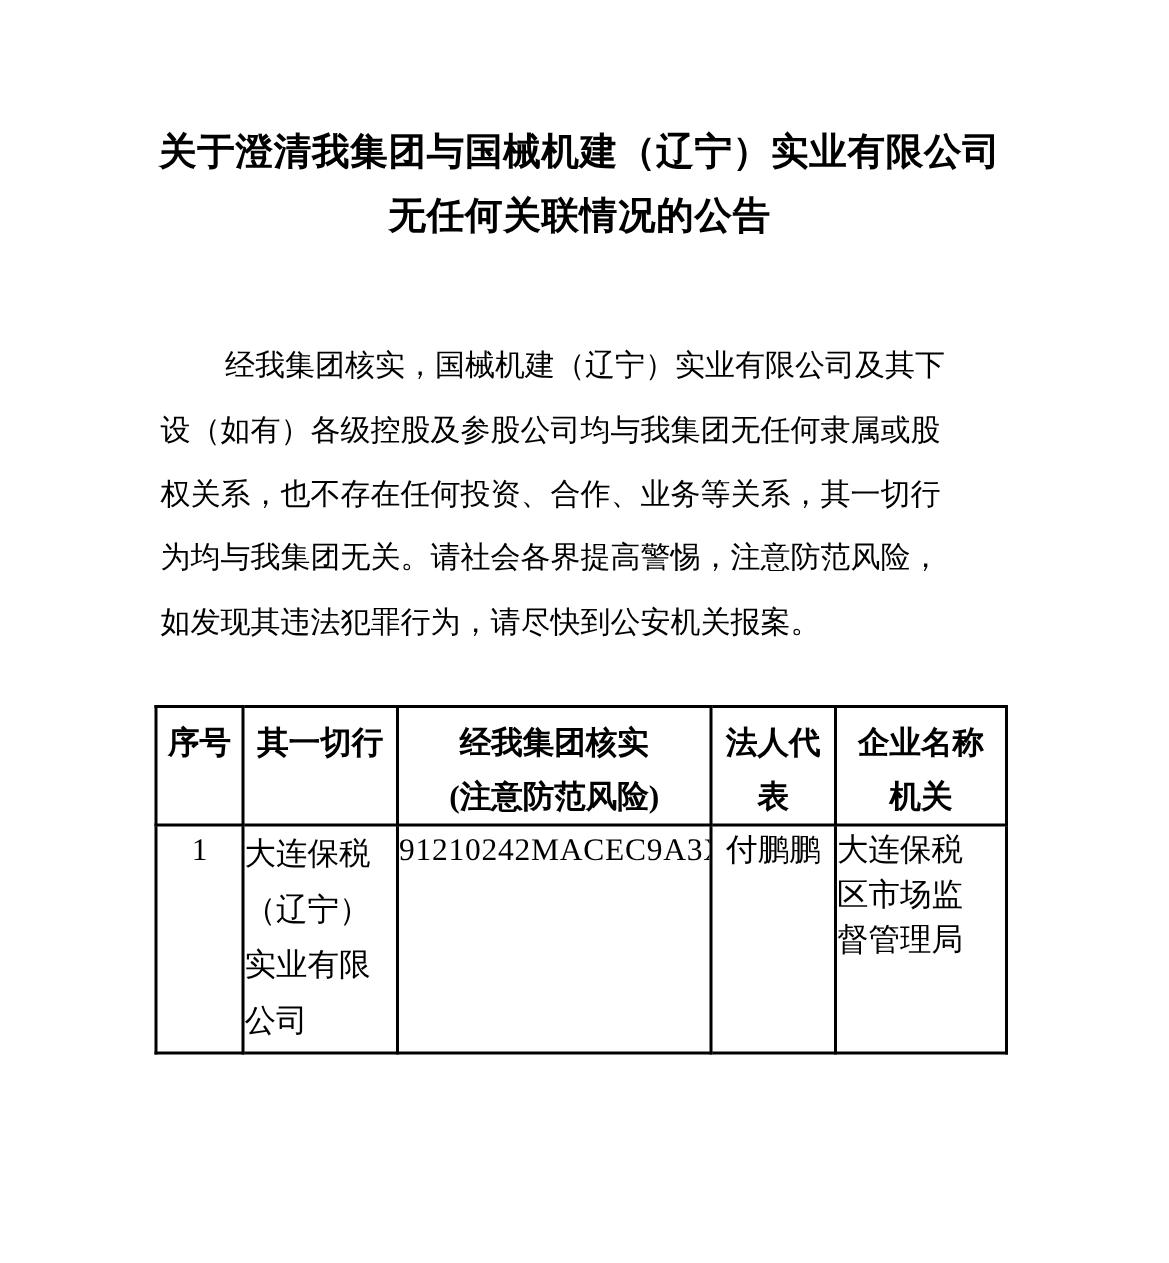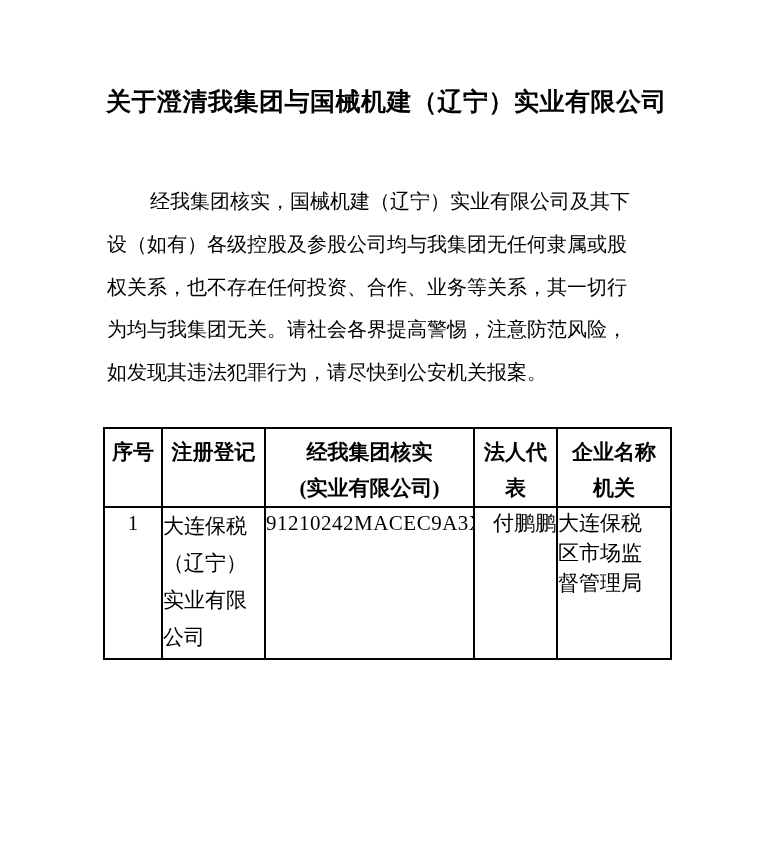--- a/index.html
+++ b/index.html
@@ -78,39 +78,40 @@
     text-align: justify;
   }
   .cell-code {
     vertical-align: top;
     padding: 5px 4px 0 5px;
     line-height: 30px;
     letter-spacing: 0.5px;
   }
   .cell-rep {
     vertical-align: top;
-    text-align: right;
+    text-align: center;
     padding-top: 24px;
     line-height: 30px;
   }
   .cell-registry {
     vertical-align: top;
     padding: 6px 4px 0 11px;
     line-height: 30px;
     white-space: pre-line;
     font-family: Liberation Serif, serif;
   }
 </style>
 </head>
 <body>
 
 <div class="page">
 
   <h1 class="doc-title">
     <span class="title-line">关于澄清我集团与国械机建（辽宁）实业有限公司</span>
+    <span class="title-line">无任何关联情况的公告</span>
   </h1>
 
   <p class="doc-paragraph">经我集团核实，国械机建（辽宁）实业有限公司及其下
 设（如有）各级控股及参股公司均与我集团无任何隶属或股
 权关系，也不存在任何投资、合作、业务等关系，其一切行
 为均与我集团无关。请社会各界提高警惕，注意防范风险，
 如发现其违法犯罪行为，请尽快到公安机关报案。</p>
 
   <table class="company-table">
     <colgroup>
@@ -119,25 +120,25 @@
       <col style="width:209px">
       <col style="width:83px">
       <col style="width:114px">
     </colgroup>
     <thead>
       <tr>
         <th>
           <span class="hdr-line">序号</span>
         </th>
         <th>
-          <span class="hdr-line">注册登记</span>
+          <span class="hdr-line">其一切行</span>
         </th>
         <th>
           <span class="hdr-line">经我集团核实</span>
-          <span class="hdr-line">(实业有限公司)</span>
+          <span class="hdr-line">(注意防范风险)</span>
         </th>
         <th>
           <span class="hdr-line">法人代</span>
           <span class="hdr-line">表</span>
         </th>
         <th>
           <span class="hdr-line">企业名称</span>
           <span class="hdr-line">机关</span>
         </th>
       </tr>

